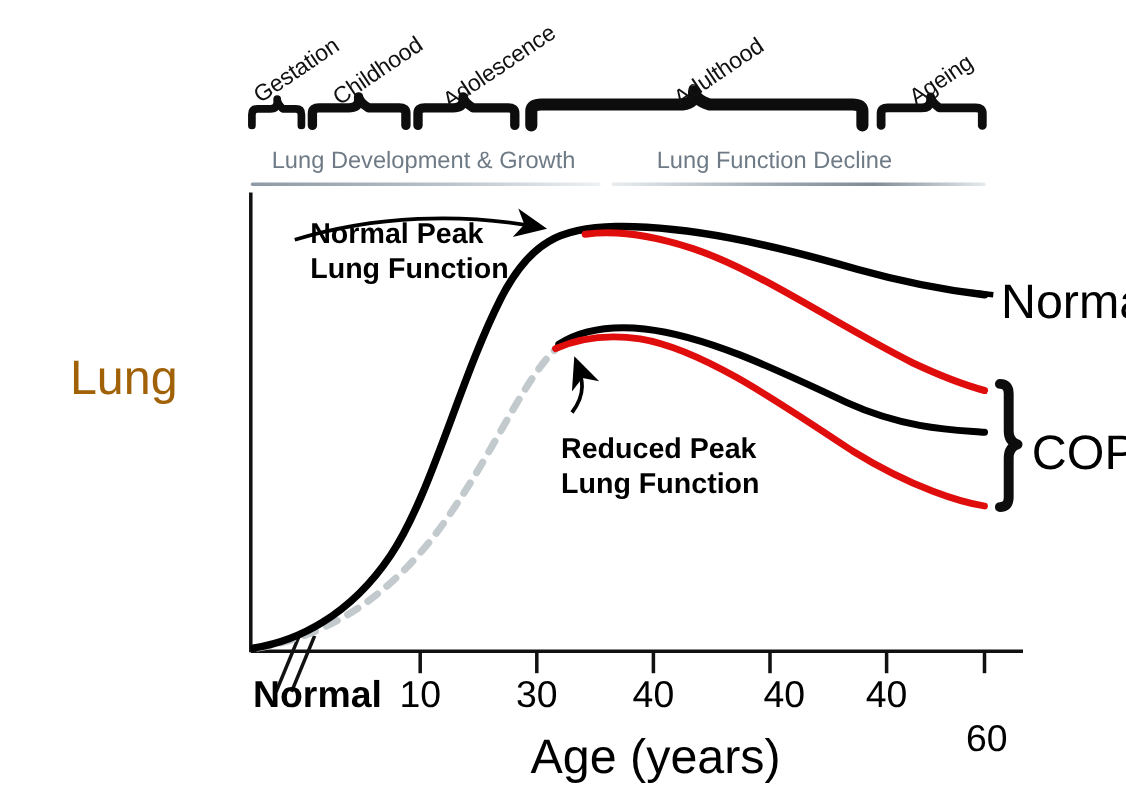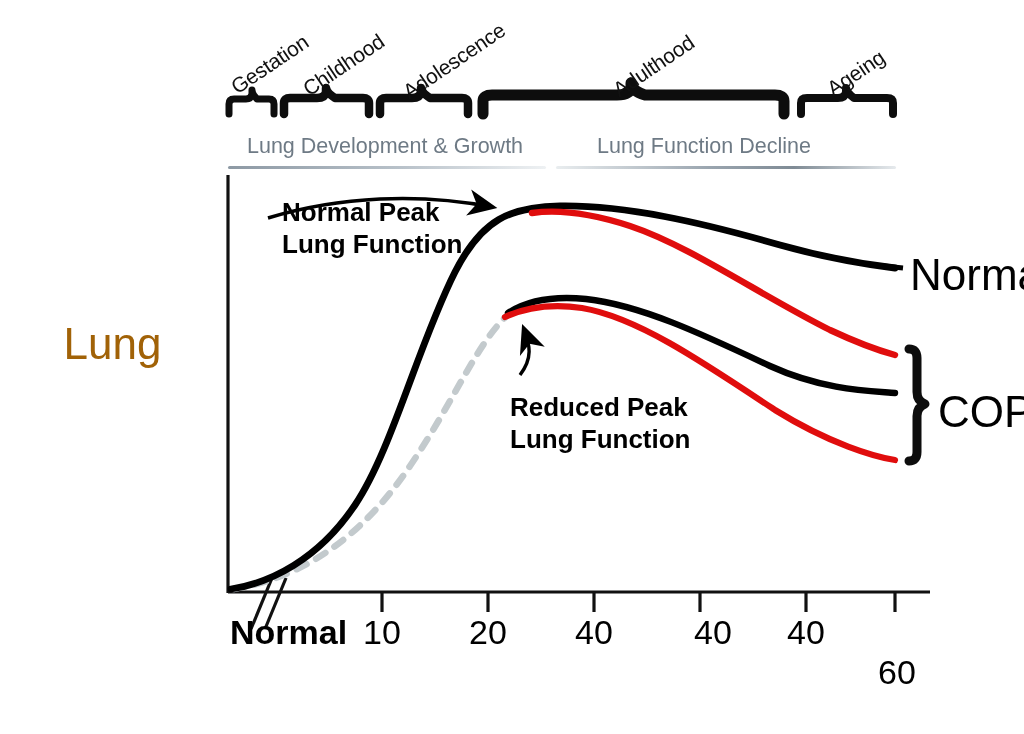--- a/index.html
+++ b/index.html
@@ -122,24 +122,25 @@
   <div class="annot" style="left:478px; top:392px;margin-left:32px;">
     <div>Reduced Peak</div>
     <div>Lung Function</div>
   </div>
 
   <div class="series-lab" style="left:910px; top:250px;">Normal</div>
   <div class="series-lab" style="left:938px; top:387px;">COPD</div>
 
   <div class="birth-lab" style="left:230px; top:613px;">Normal</div>
   <div class="axis-num" style="left:382px; top:613px;">10</div>
-  <div class="axis-num" style="left:488px; top:613px;">20</div>
+  <div class="axis-num" style="left:488px; top:613px;">30</div>
   <div class="axis-num" style="left:594px; top:613px;">40</div>
   <div class="axis-num" style="left:700px; top:613px;margin-left:13px;">40</div>
   <div class="axis-num" style="left:806px; top:613px;">40</div>
   <div class="axis-num" style="left:897px; top:613px;margin-top:40px;">60</div>
 
+  <div class="axis-title" style="left:596px; top:664px;">Age (years)</div>
 
   <div class="ylab" style="left:10px; top:315px; width:205px;">
     <div>Lung</div>
   </div>
 
 </div>
 
 </body></html>

